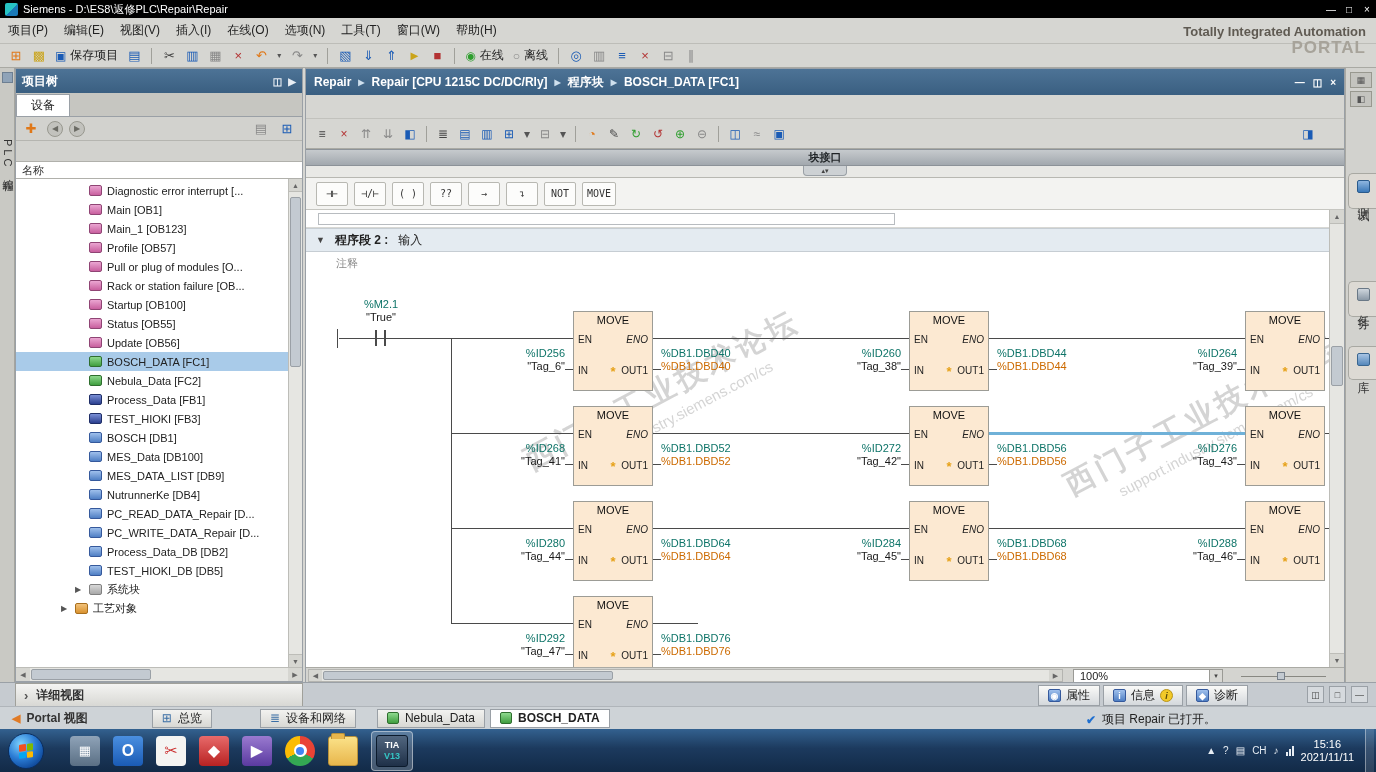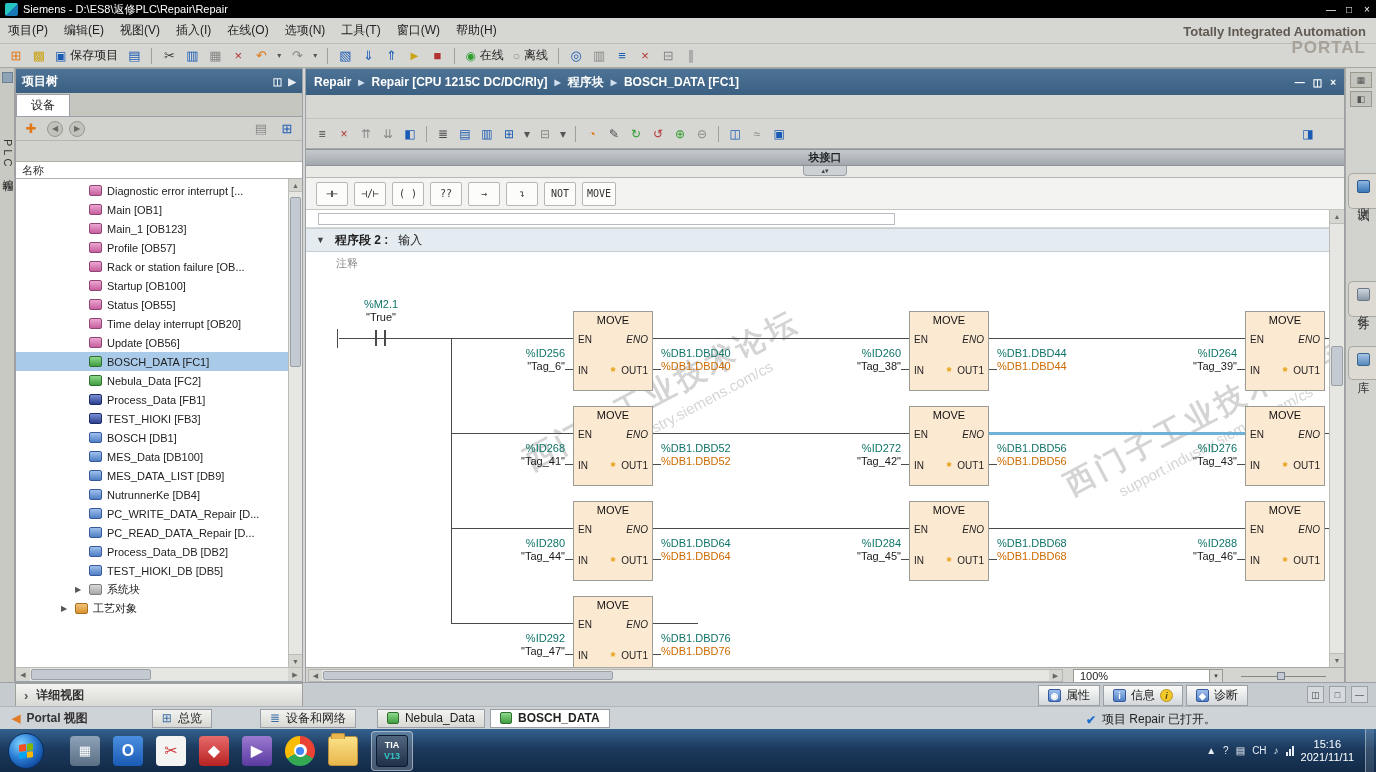--- a/index.html
+++ b/index.html
@@ -332,33 +332,33 @@
       <div class="trow">
           <span class="tic ob"></span>
           <span>Main_1 [OB123]</span>
         </div>
       <div class="trow">
           <span class="tic ob"></span>
           <span>Profile [OB57]</span>
         </div>
       <div class="trow">
           <span class="tic ob"></span>
+          <span>Pull or plug of modules [O...</span>
+        </div>
+      <div class="trow">
+          <span class="tic ob"></span>
           <span>Rack or station failure [OB...</span>
         </div>
       <div class="trow">
           <span class="tic ob"></span>
           <span>Startup [OB100]</span>
         </div>
       <div class="trow">
           <span class="tic ob"></span>
           <span>Status [OB55]</span>
-        </div>
-      <div class="trow">
-          <span class="tic ob"></span>
-          <span>Time delay interrupt [OB20]</span>
         </div>
       <div class="trow">
           <span class="tic ob"></span>
           <span>Update [OB56]</span>
         </div>
       <div class="trow sel">
           <span class="tic fc"></span>
           <span>BOSCH_DATA [FC1]</span>
         </div>
       <div class="trow">
@@ -384,25 +384,25 @@
       <div class="trow">
           <span class="tic db"></span>
           <span>MES_DATA_LIST [DB9]</span>
         </div>
       <div class="trow">
           <span class="tic db"></span>
           <span>NutrunnerKe [DB4]</span>
         </div>
       <div class="trow">
           <span class="tic db"></span>
+          <span>PC_READ_DATA_Repair [D...</span>
+        </div>
+      <div class="trow">
+          <span class="tic db"></span>
           <span>PC_WRITE_DATA_Repair [D...</span>
-        </div>
-      <div class="trow">
-          <span class="tic db"></span>
-          <span>PC_READ_DATA_Repair [D...</span>
         </div>
       <div class="trow">
           <span class="tic db"></span>
           <span>Process_Data_DB [DB2]</span>
         </div>
       <div class="trow">
           <span class="tic db"></span>
           <span>TEST_HIOKI_DB [DB5]</span>
         </div>
       <div class="trow lvl2">

